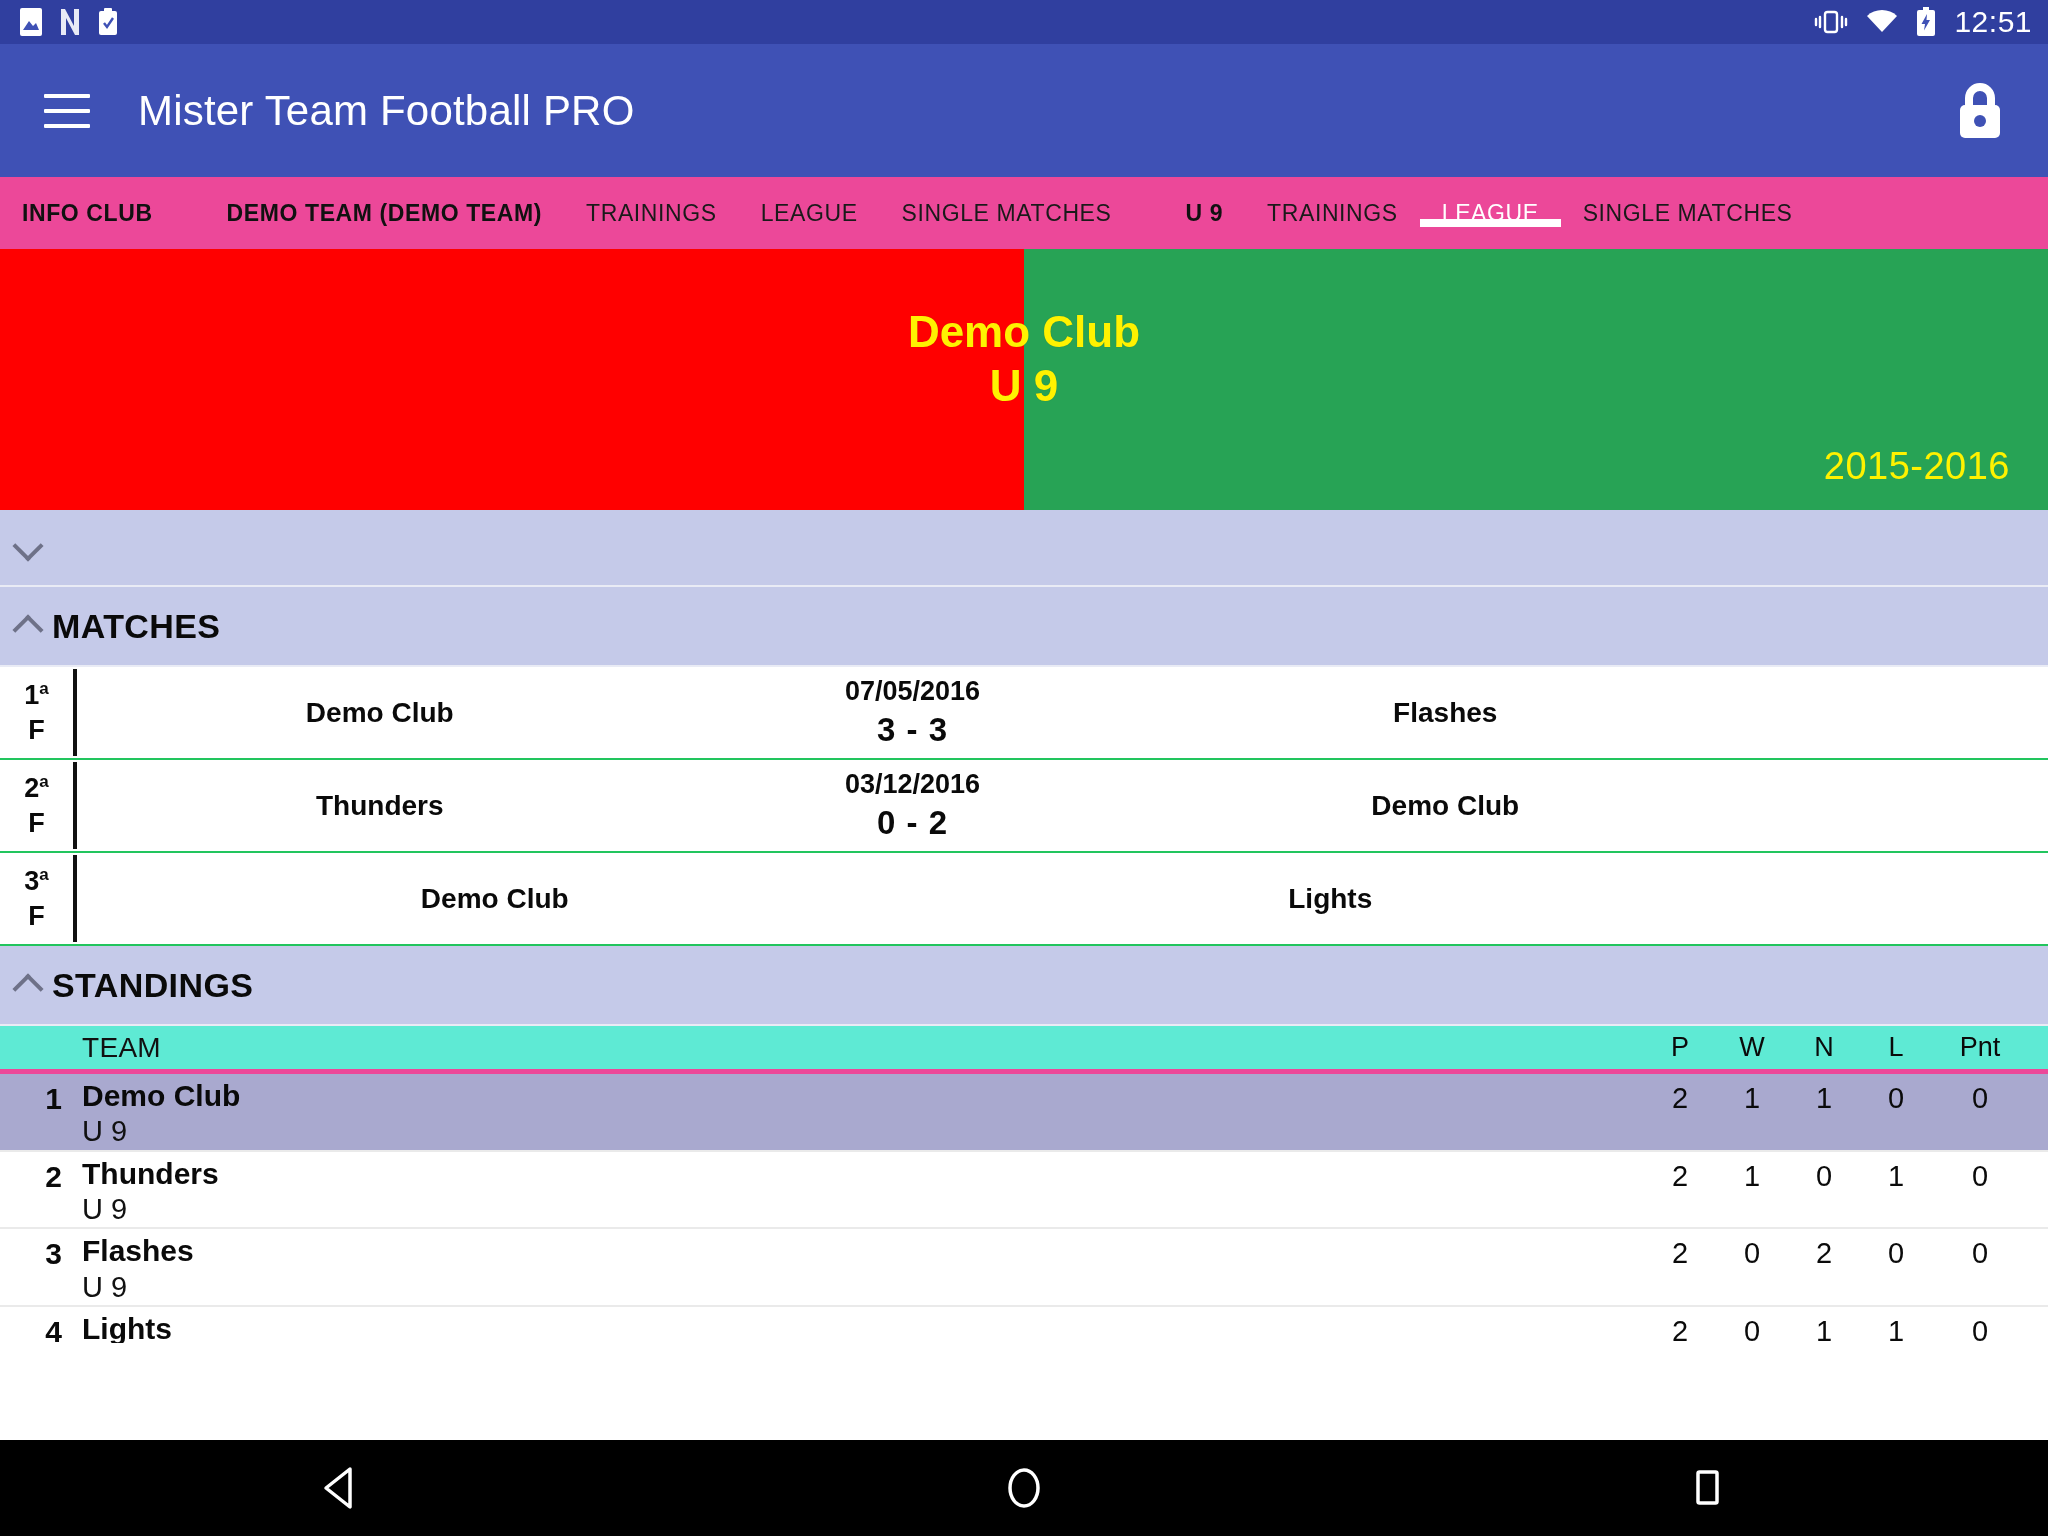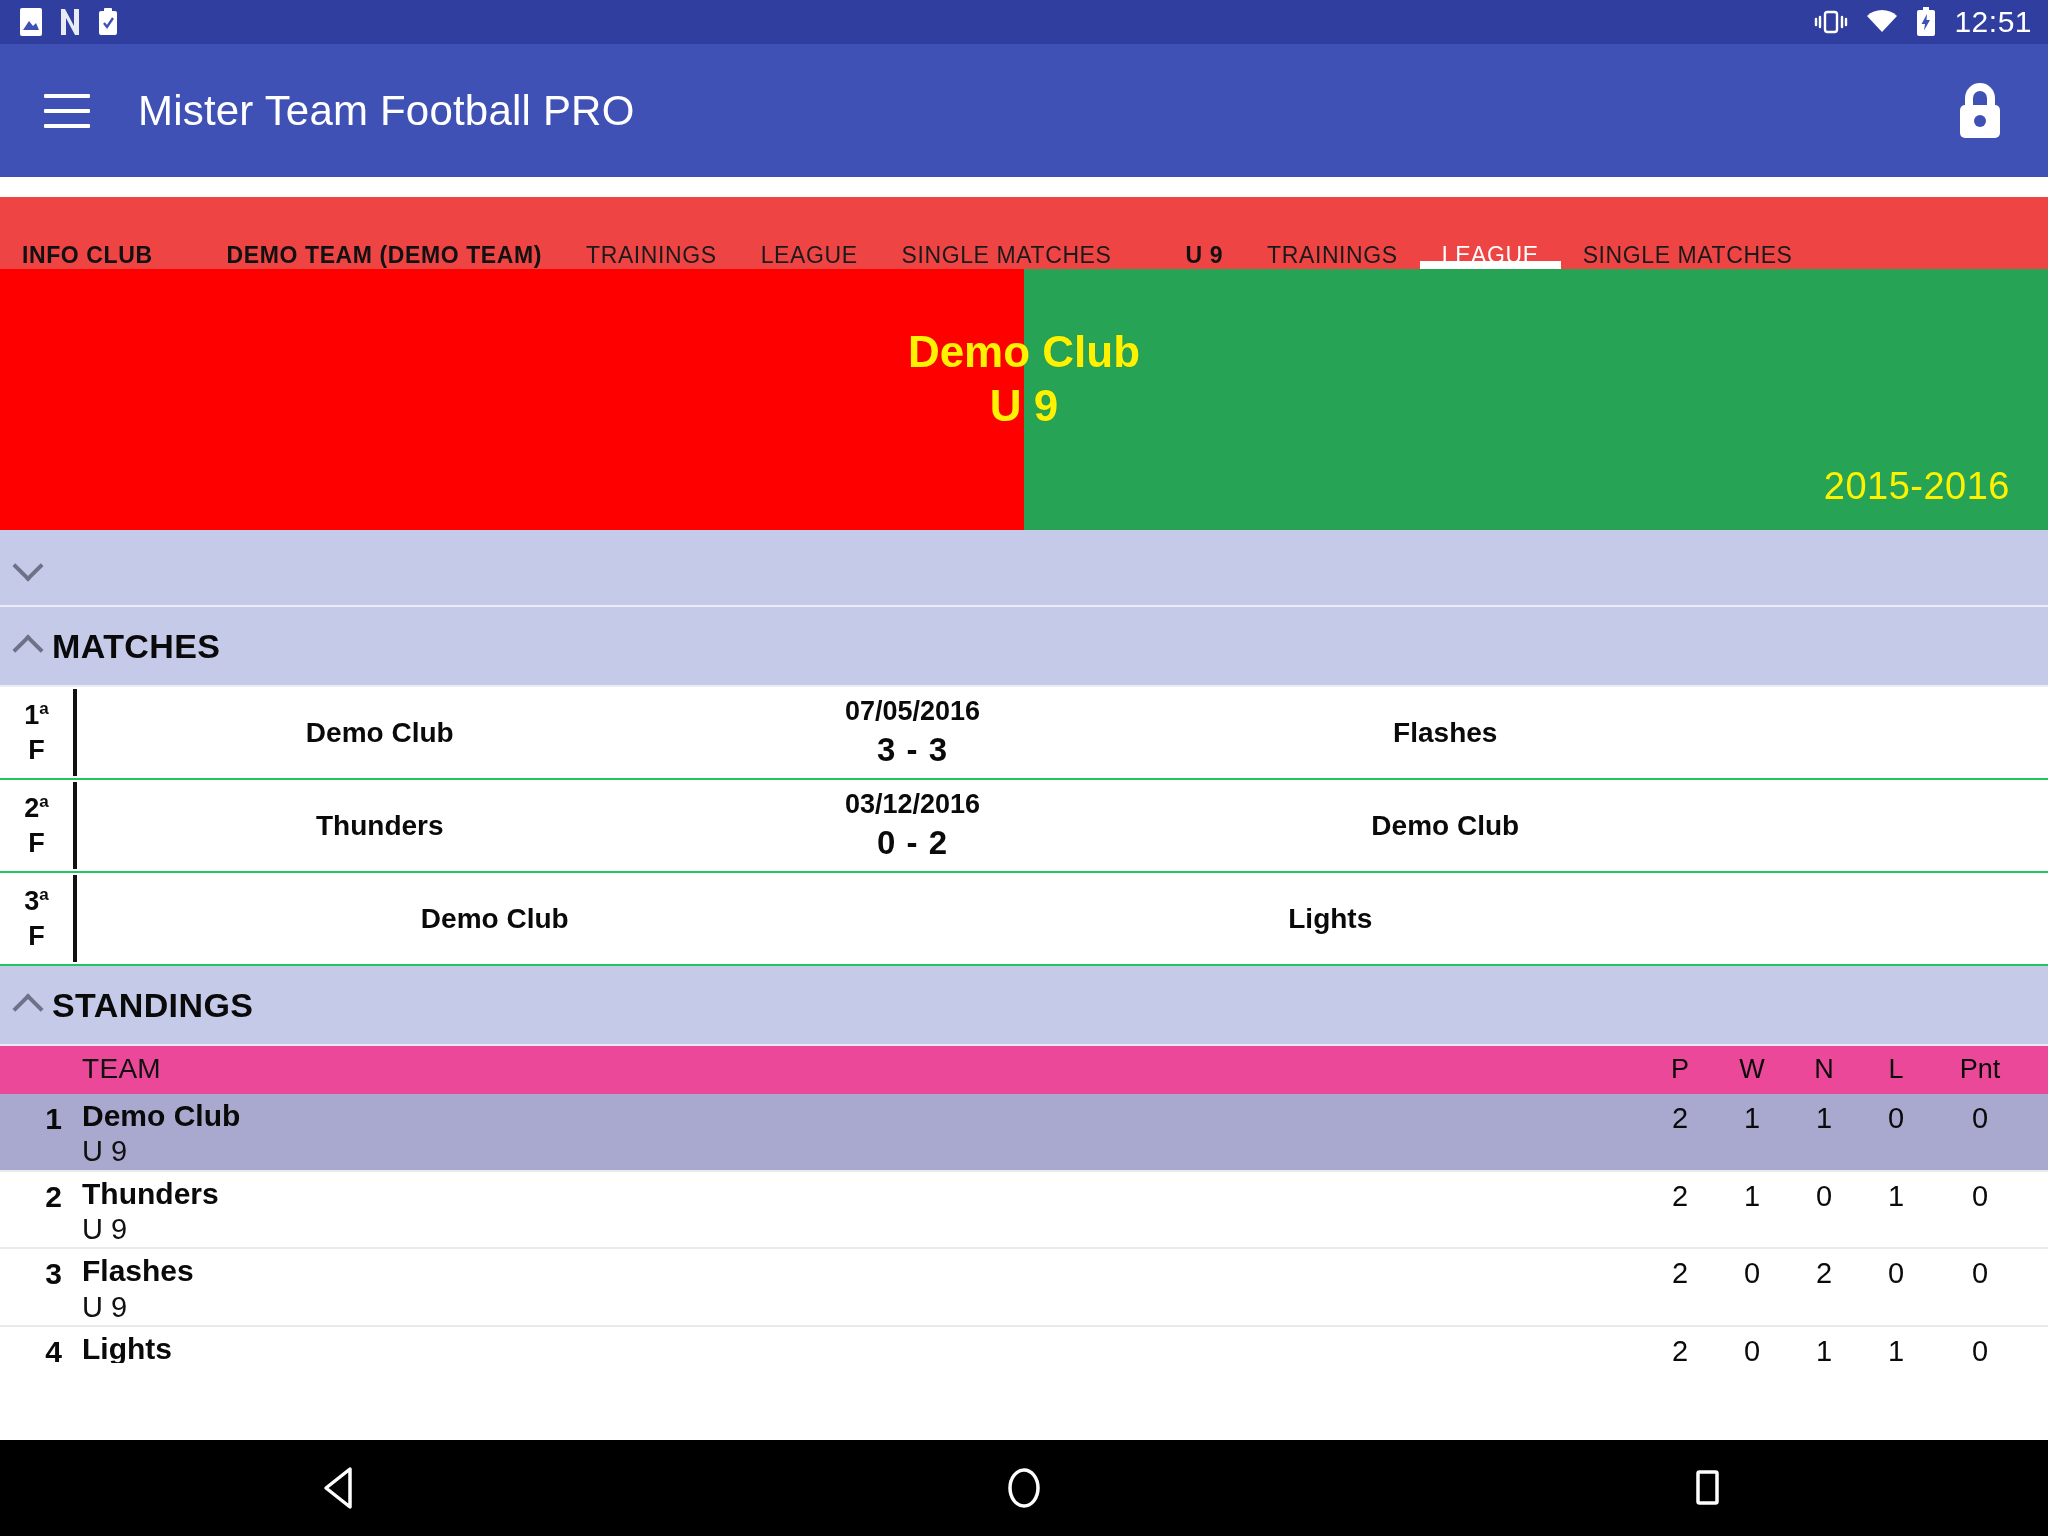--- a/index.html
+++ b/index.html
@@ -29,22 +29,22 @@
   .hamburger{ width:46px; height:34px; display:flex; flex-direction:column; justify-content:space-between; cursor:pointer; }
   .hamburger span{ display:block; height:4px; background:#fff; border-radius:1px; }
   .app-title{
     color:#fff; font-size:42px; font-weight:400; margin-left:48px;
     letter-spacing:.2px; white-space:nowrap;
   }
   .lock-btn{ margin-left:auto; width:80px; height:80px; display:flex; align-items:center; justify-content:center; cursor:pointer; }
 
   
   .tabbar{
-    flex:0 0 72px; background:#ef4444; display:flex; align-items:flex-end;
-    position:relative; overflow:hidden;margin-top:20px;
+    flex:0 0 72px; background:#ec4899; display:flex; align-items:center;
+    position:relative; overflow:hidden;
   }
   .tab{
     display:flex; align-items:center; justify-content:center; position:relative;
     padding:0 22px; font-size:23px; font-weight:700; color:#111;
     letter-spacing:.6px; white-space:nowrap; cursor:pointer;
   }
   .tab.plain{ font-weight:400; color:#1a1a1a; }
   .tab.active{ color:#ffffff; font-weight:400; }
   .tab.active::after{
     content:""; position:absolute; left:0; right:0; bottom:0; height:8px; background:#ffffff;
@@ -105,22 +105,22 @@
   .m-score{ font-size:33px; font-weight:700; color:#0a0a0a; letter-spacing:1px; margin-top:3px; }
   .m-sub{ font-size:27px; font-weight:400; color:#0a0a0a; }
   .m-away{
     flex:1 1 0; display:flex; align-items:center; justify-content:center;
     font-size:28px; font-weight:700; color:#0a0a0a;
   }
   .m-tail{ flex:0 0 300px; }
 
   
   .st-head{
-    flex:0 0 48px; background:#ec4899; display:flex; align-items:center;
-    border-bottom:2px solid #ec4899;
+    flex:0 0 48px; background:#5eead4; display:flex; align-items:center;
+    border-bottom:5px solid #ec4899;
   }
   .st-row{
     display:flex; align-items:flex-start; background:#fff;
     border-bottom:2px solid #eaeaea; padding-top:4px;
   }
   .st-row.hl{ background:#A9A9CF; }
   .st-pos{
     flex:0 0 62px; text-align:right; font-size:30px; font-weight:700; color:#0a0a0a;
     padding-top:4px;
   }

